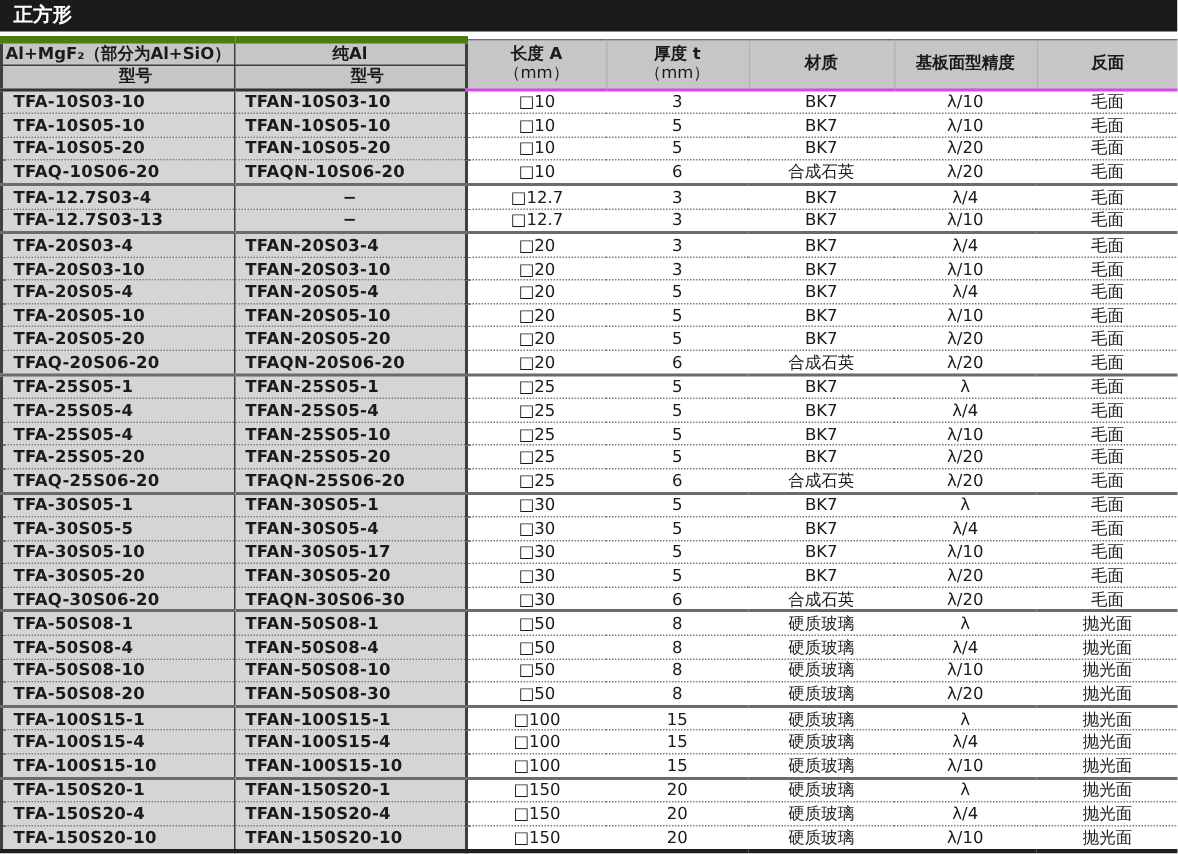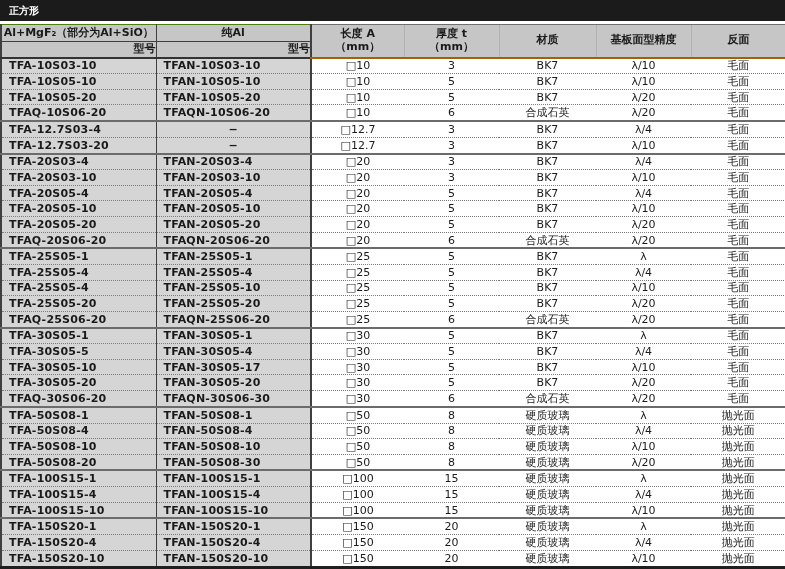--- a/index.html
+++ b/index.html
@@ -13,54 +13,54 @@
   }
   *{box-sizing:border-box;}
   html,body{margin:0;padding:0;}
   body{
     width:785px;height:569px;background:#fff;overflow:hidden;
     font-family:"DejaVu Sans","Liberation Sans",sans-serif;
     color:var(--text);
   }
   .title-bar{
     width:785px;height:21px;background:var(--title-bg);
-    color:#fff;font-weight:bold;font-size:10px;line-height:21px;
+    color:#fff;font-weight:bold;font-size:13px;line-height:21px;
     padding-left:9px;margin-bottom:3px;
   }
   table.spec{
     width:785px;height:545px;border-collapse:collapse;table-layout:fixed;
     font-size:11px;
     border-left:2px solid var(--line-dark);
     border-right:1px solid #adadad;
     border-bottom:3px solid #1f1f1f;
   }
   thead th{
     background:var(--header-bg);font-weight:bold;font-size:11px;
     padding:0;line-height:1.15;
   }
   thead tr.grp-row{height:17px;}
   thead tr.sub-row{height:16px;}
   th.grp{
-    border-top:1px solid #4d7c0f;
+    border-top:5px solid #4d7c0f;
     border-bottom:1px solid var(--line-dark);
     border-right:1px solid var(--line-dark);
   }
   th.sub{
-    text-align:right;padding-left:23px;
+    text-align:center;padding-left:23px;
     border-bottom:2px solid #333;
     border-right:1px solid var(--line-dark);
   }
   th.sub.last, th.grp.last{border-right:2px solid var(--line-dark);}
   th.merged{
     text-align:center;vertical-align:middle;
     border-top:1px solid #6e6e6e;
-    border-bottom:2px solid #a16207;
+    border-bottom:2px solid #d946ef;
     border-left:1px solid #b2b2b2;
   }
-  th.merged .unit{font-weight:bold;text-align:center;}
+  th.merged .unit{font-weight:normal;text-align:center;}
   tbody td{
     padding:0;line-height:1;vertical-align:middle;
     border-bottom:1px dotted var(--dotted);
   }
   tbody td.model{
     background:var(--cell-gray);font-weight:bold;text-align:left;
     padding-left:7px;letter-spacing:0.2px;
   }
   tbody td.model.c1{border-right:1px solid var(--line-dark);}
   tbody td.model.c2{border-right:2px solid var(--line-dark);}
@@ -147,21 +147,21 @@
       <tr>
         <td class="model c1">TFA-12.7S03-4</td>
         <td class="model c2 dash">−</td>
         <td class="val">□12.7</td>
         <td class="val">3</td>
         <td class="val">BK7</td>
         <td class="val">λ/4</td>
         <td class="val">毛面</td>
       </tr>
       <tr class="group-end">
-        <td class="model c1">TFA-12.7S03-20</td>
+        <td class="model c1">TFA-12.7S03-13</td>
         <td class="model c2 dash">−</td>
         <td class="val">□12.7</td>
         <td class="val">3</td>
         <td class="val">BK7</td>
         <td class="val">λ/10</td>
         <td class="val">毛面</td>
       </tr>
       <tr>
         <td class="model c1">TFA-20S03-4</td>
         <td class="model c2">TFAN-20S03-4</td>

